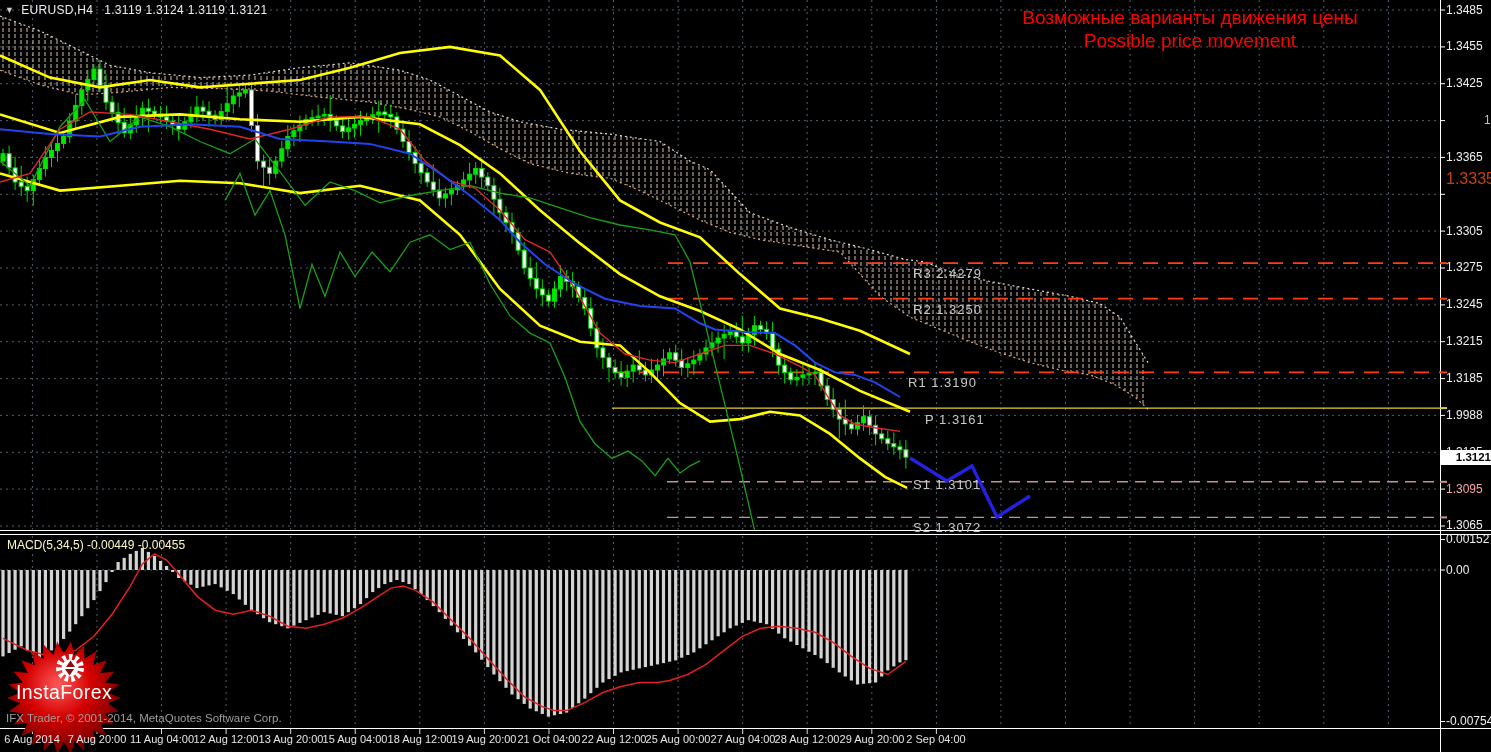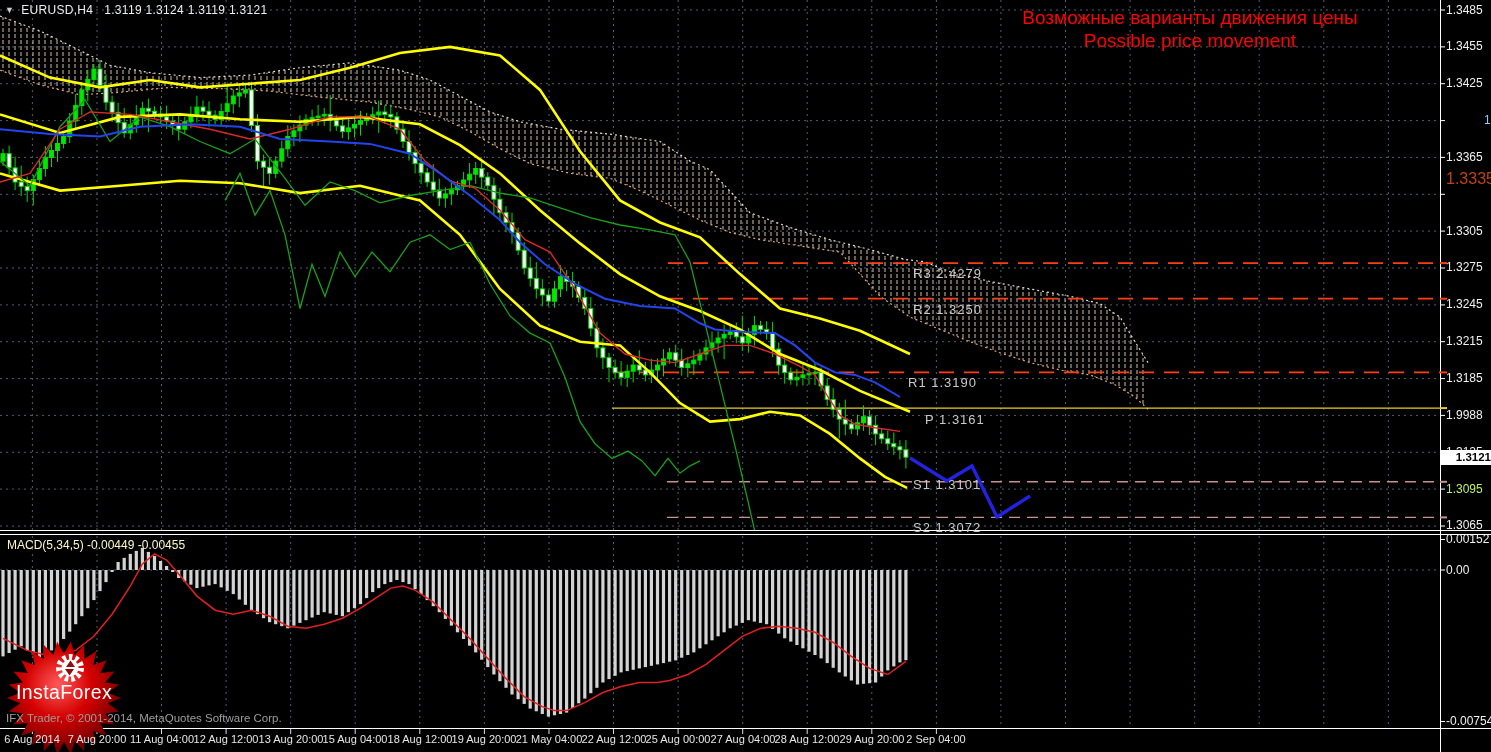--- a/index.html
+++ b/index.html
@@ -671,38 +671,38 @@
       <div class="ov" style="left: 1484px; top: 113px; color: #7dd3fc; font-size: 12px;">1.3395</div>
       <div class="ov" style="left: 1446px; top: 150px; color: rgb(240, 240, 240); font-size: 12px;">1.3365</div>
       <div class="ov" style="left: 1446px; top: 170px; color: #c2410c; font-size: 16px;">1.3335</div>
       <div class="ov" style="left: 1446px; top: 224px; color: rgb(240, 240, 240); font-size: 12px;">1.3305</div>
       <div class="ov" style="left: 1446px; top: 260px; color: rgb(240, 240, 240); font-size: 12px;">1.3275</div>
       <div class="ov" style="left: 1446px; top: 297px; color: rgb(240, 240, 240); font-size: 12px;">1.3245</div>
       <div class="ov" style="left: 1446px; top: 334px; color: rgb(240, 240, 240); font-size: 12px;">1.3215</div>
       <div class="ov" style="left: 1446px; top: 371px; color: rgb(240, 240, 240); font-size: 12px;">1.3185</div>
       <div class="ov" style="left: 1446px; top: 408px; color: rgb(240, 240, 240); font-size: 12px;">1.9988</div>
       <div class="ov" style="left: 1446px; top: 445px; color: rgb(240, 240, 240); font-size: 12px;">1.3125</div>
-      <div class="ov" style="left: 1446px; top: 482px; color: #bef264; font-size: 12px;">1.3095</div>
+      <div class="ov" style="left: 1446px; top: 482px; color: #fca5a5; font-size: 12px;">1.3095</div>
       <div class="ov" style="left: 1446px; top: 518px; color: rgb(240, 240, 240); font-size: 12px;">1.3065</div>
     </div>
   <div id="macd-axis-labels">
       <div class="ov" style="left: 1446px; top: 532px; color: rgb(240, 240, 240); font-size: 12px;">0.00152</div>
       <div class="ov" style="left: 1446px; top: 563px; color: rgb(240, 240, 240); font-size: 12px;">0.00</div>
       <div class="ov" style="left: 1446px; top: 714px; color: rgb(240, 240, 240); font-size: 12px;">-0.00754</div>
     </div>
   <div id="time-labels">
       <div class="ov tml" style="left: 32px;">6 Aug 2014</div>
       <div class="ov tml" style="left: 97px;">7 Aug 20:00</div>
       <div class="ov tml" style="left: 162px;">11 Aug 04:00</div>
       <div class="ov tml" style="left: 226px;">12 Aug 12:00</div>
       <div class="ov tml" style="left: 291px;">13 Aug 20:00</div>
       <div class="ov tml" style="left: 355px;">15 Aug 04:00</div>
       <div class="ov tml" style="left: 420px;">18 Aug 12:00</div>
       <div class="ov tml" style="left: 484px;">19 Aug 20:00</div>
-      <div class="ov tml" style="left: 549px;">21 May 04:00</div>
+      <div class="ov tml" style="left: 549px;">21 Oct 04:00</div>
       <div class="ov tml" style="left: 614px;">22 Aug 12:00</div>
       <div class="ov tml" style="left: 678px;">25 Aug 00:00</div>
       <div class="ov tml" style="left: 743px;">27 Aug 04:00</div>
       <div class="ov tml" style="left: 807px;">28 Aug 12:00</div>
       <div class="ov tml" style="left: 872px;">29 Aug 20:00</div>
       <div class="ov tml" style="left: 936px;">2 Sep 04:00</div>
     </div>
 
   <div class="ov" id="price-tag">1.3121</div>
 </div>

